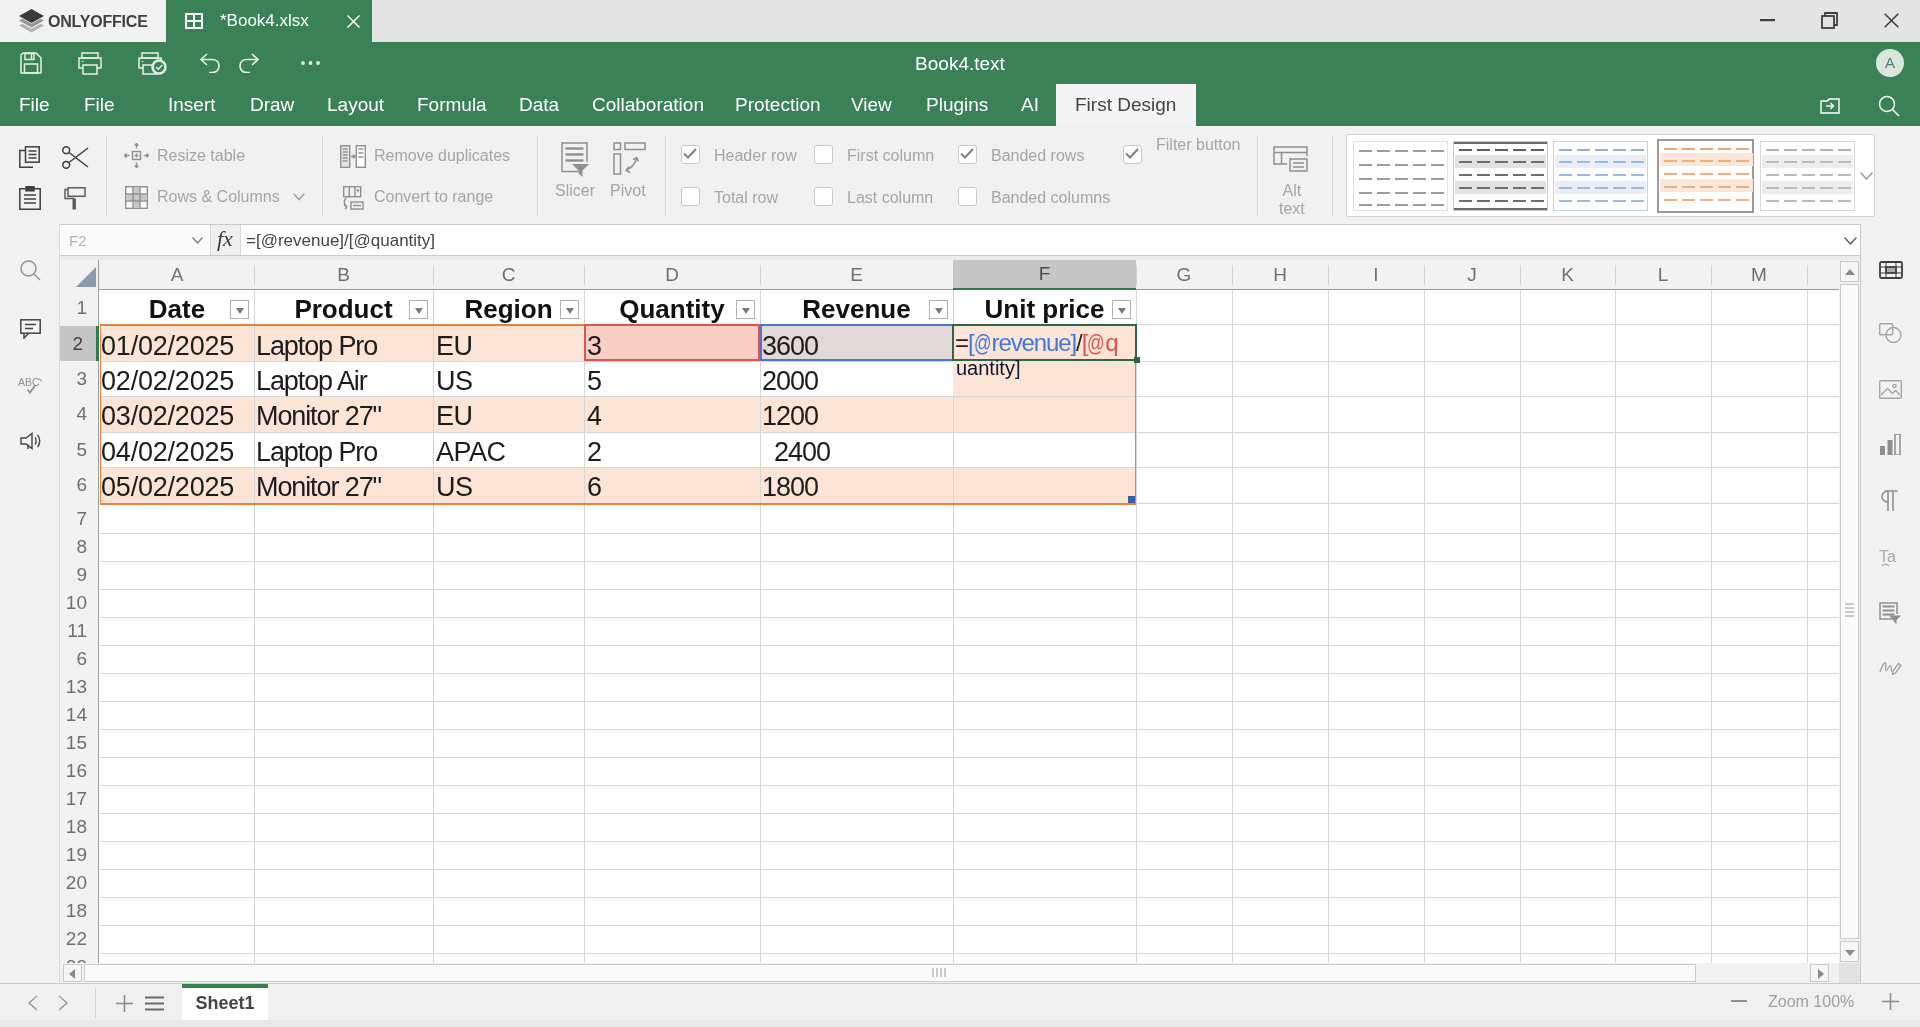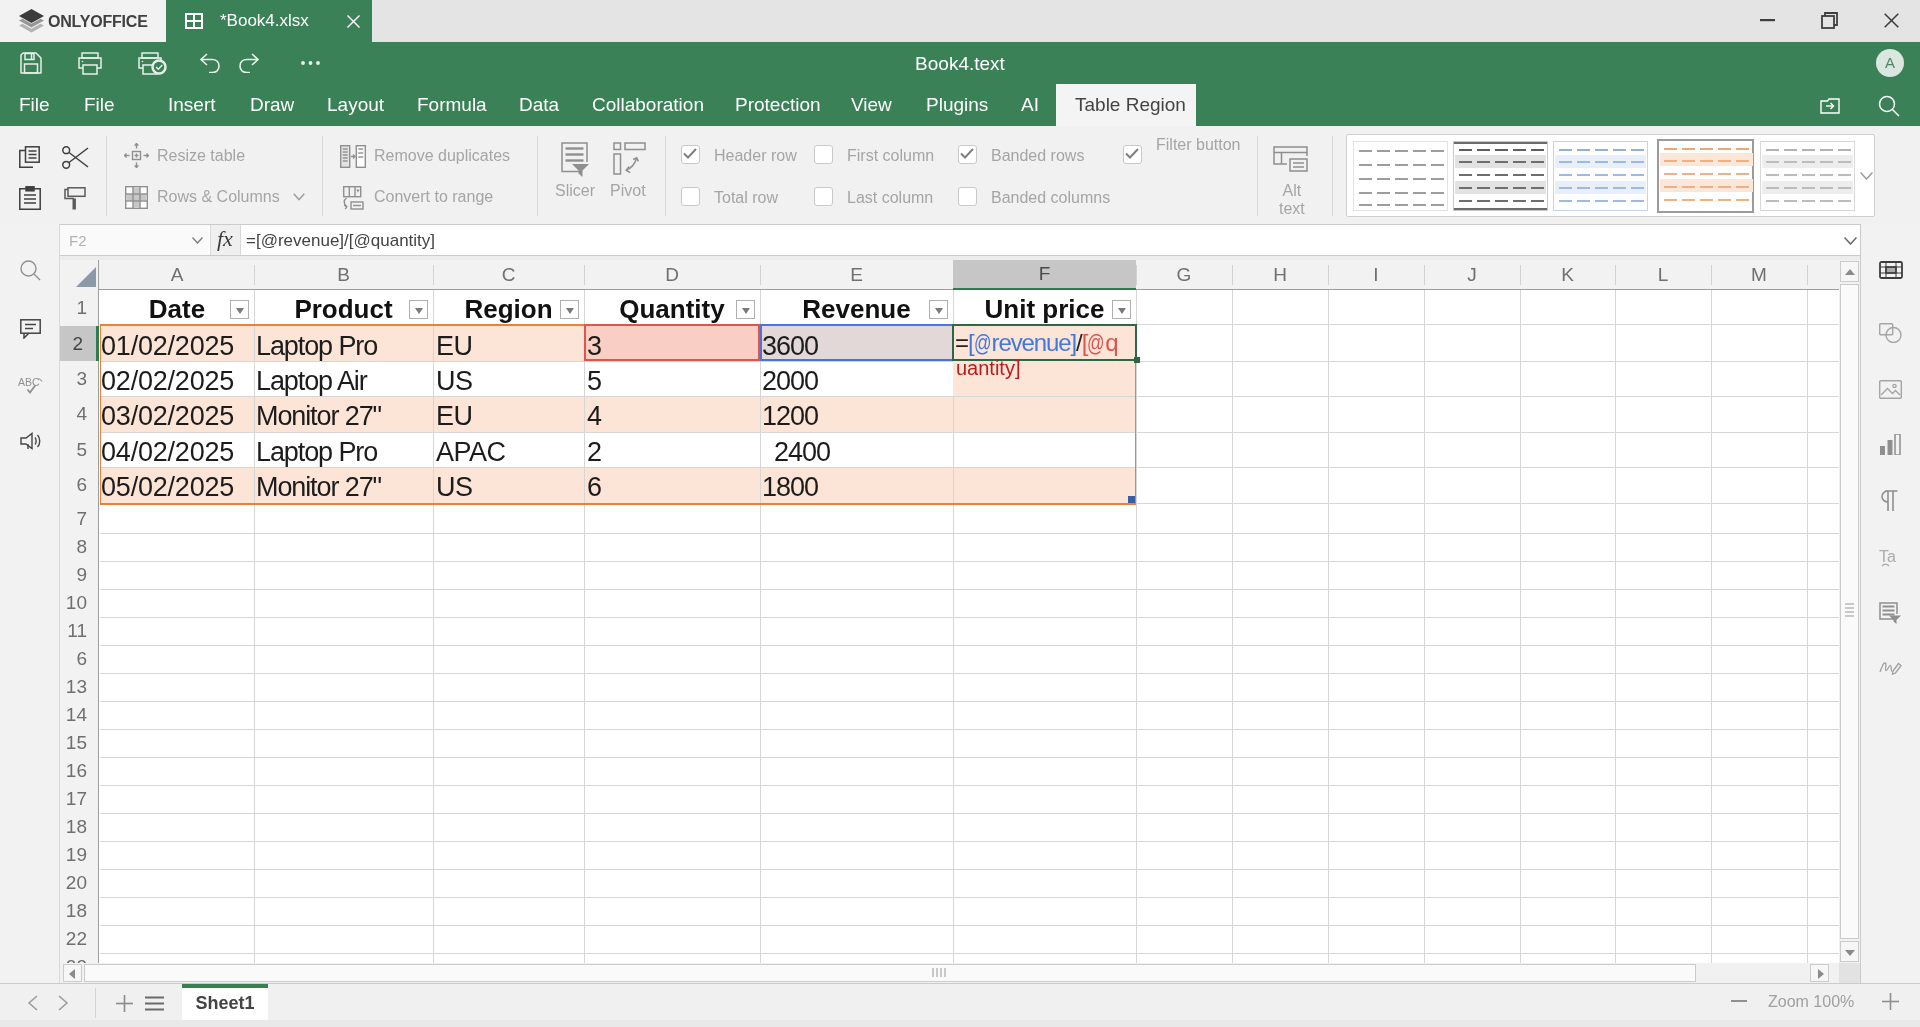--- a/index.html
+++ b/index.html
@@ -179,21 +179,21 @@
 <div class="abs menuitem" style="left:250px;">Draw</div>
 <div class="abs menuitem" style="left:327px;">Layout</div>
 <div class="abs menuitem" style="left:417px;">Formula</div>
 <div class="abs menuitem" style="left:519px;">Data</div>
 <div class="abs menuitem" style="left:592px;">Collaboration</div>
 <div class="abs menuitem" style="left:735px;">Protection</div>
 <div class="abs menuitem" style="left:851px;">View</div>
 <div class="abs menuitem" style="left:926px;">Plugins</div>
 <div class="abs menuitem" style="left:1021px;">AI</div>
 <div class="abs" id="tabdesign"></div>
-<div class="abs" id="tabdesigntxt">Table Region</div>
+<div class="abs" id="tabdesigntxt">First Design</div>
 
 <div class="abs" style="left:1820px;top:97px;">
 <svg width="20" height="17" viewBox="0 0 20 17" fill="none" stroke="#fff" stroke-width="1.4">
   <path d="M1 4 L1 16 L19 16 L19 2 L9 2 L7.5 4 Z"></path>
   <line x1="6" y1="9" x2="13" y2="9"></line>
   <polyline points="10.5,6 13.5,9 10.5,12"></polyline>
 </svg>
 </div>
 <div class="abs" style="left:1878px;top:95px;">
 <svg width="22" height="22" viewBox="0 0 22 22" fill="none" stroke="#fff" stroke-width="1.5">
@@ -841,21 +841,21 @@
 <div class="dtxt" style="letter-spacing:-1px;left:762px;top:432px;height:35px;line-height:40px;padding-left:12px;">2400</div>
 <div class="dtxt" style="left:101px;top:467px;height:36px;line-height:40px;">05/02/2025</div>
 <div class="dtxt" style="letter-spacing:-1.1px;left:256px;top:467px;height:36px;line-height:40px;">Monitor 27"</div>
 <div class="dtxt" style="letter-spacing:-0.5px;left:436px;top:467px;height:36px;line-height:40px;">US</div>
 <div class="dtxt" style="left:587px;top:467px;height:36px;line-height:40px;">6</div>
 <div class="dtxt" style="letter-spacing:-1px;left:762px;top:467px;height:36px;line-height:40px;">1800</div>
 
 <div class="abs" style="left:952px;top:324px;width:185px;height:37px;border:2px solid #2d6748;"></div>
 <div class="abs" style="left:1134px;top:357px;width:6px;height:6px;background:#2d6748;"></div>
 <div class="dtxt" style="left:955px;top:326px;height:35px;line-height:34px;font-size:24px;letter-spacing:-1.1px;"><span style="color:#222;">=</span><span style="color:#4079dd;">[<span class="at">@</span>revenue]</span><span style="color:#222;">/</span><span style="color:#dd5450;">[<span class="at">@</span>q</span></div>
-<div class="dtxt" style="left:956px;top:357px;height:23px;line-height:23px;font-size:20px;letter-spacing:0;color:#b91c1c;">uantity]</div>
+<div class="dtxt" style="left:956px;top:357px;height:23px;line-height:23px;font-size:20px;letter-spacing:0;color:#0f172a;">uantity]</div>
 
 <div class="abs" style="left:1128px;top:496px;width:7px;height:7px;background:#3a5da8;"></div>
 <div class="abs" id="vsb"></div>
 <div class="abs" id="hsb"></div>
 
 <div class="sbbtn" style="left:1840px;top:261px;width:19px;height:21px;">
   <div class="tri" style="border-left:5px solid transparent;border-right:5px solid transparent;border-bottom:6px solid #8a8a8a;margin-top:7px;"></div>
 </div>
 <div class="sbbtn" style="left:1840px;top:284px;width:19px;height:655px;background:#fafafa;"></div>
 <div class="abs" style="left:1845px;top:603px;width:9px;height:16px;background:repeating-linear-gradient(to bottom,#c9c9c9 0 2px,#fafafa 2px 4px);"></div>

